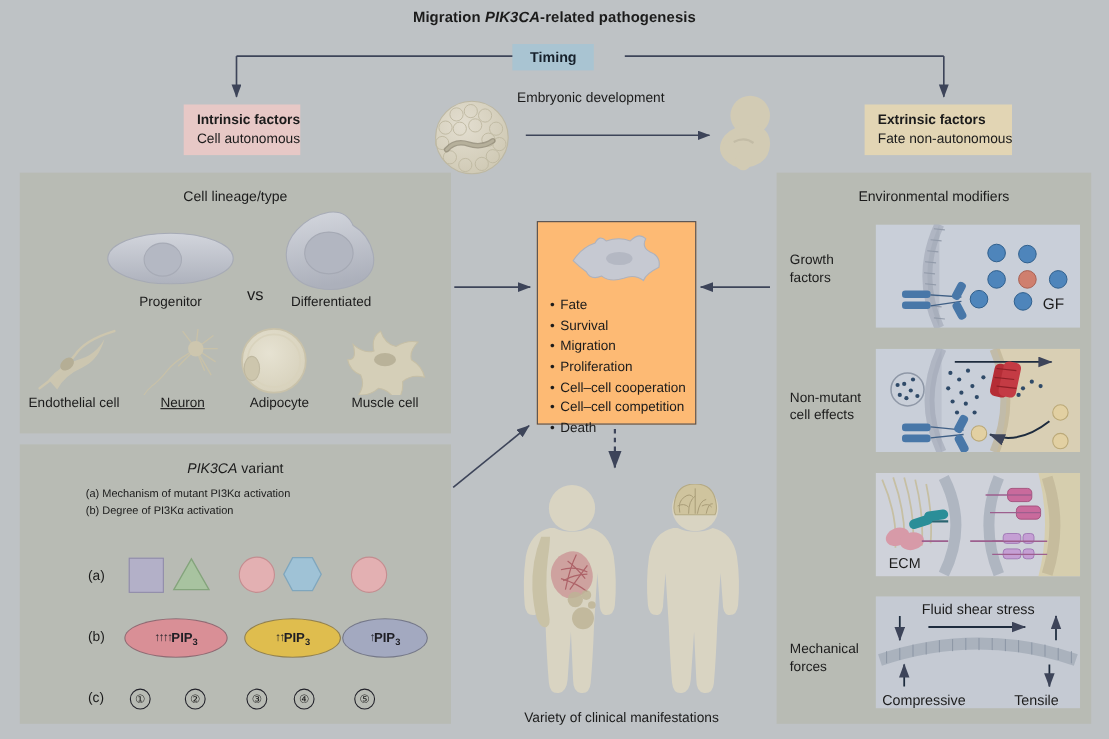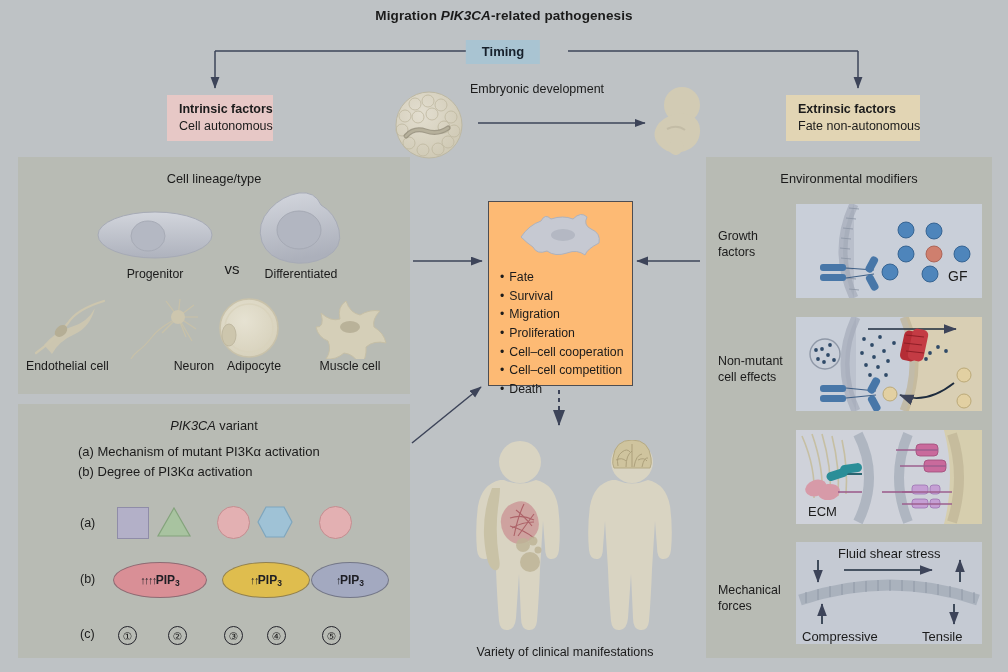--- a/index.html
+++ b/index.html
@@ -42,21 +42,21 @@
   .panel-title i{font-style:italic;}
   .cap{font-size:12.3px;text-align:center;line-height:1.25;}
   .outcome-box{
     left:488px;top:201px;width:143px;height:183px;
     border:1.4px solid #4d4d52;background:#fdba74;
   }
   .outcome-list{
     position:absolute;left:11px;top:66px;font-size:12.3px;line-height:1.52;
   }
   .outcome-list div::before{content:"\2022";margin-right:5px;}
-  .variant-lines{left:78px;top:442px;font-size:13px;line-height:1.53;}
+  .variant-lines{left:78px;top:442px;font-size:10px;line-height:1.53;}
   .rowlab{font-size:12.5px;}
   .pip{
     border-radius:50%;
     display:flex;align-items:center;justify-content:center;
     font-size:12px;font-weight:bold;color:#1e1e24;
     border:1px solid rgba(70,70,80,.5);
   }
   .pip sub{font-size:8.5px;vertical-align:baseline;position:relative;top:3px;}
   .arrows-up{letter-spacing:-1.6px;font-size:11px;}
   .circnum{
@@ -207,21 +207,21 @@
         <path d="M56,18 L74,30"></path>
       <path d="M56,18 L64,38"></path>
         <path d="M56,18 L44,2"></path>
         <path d="M56,18 L58,0"></path>
       <path d="M56,18 L70,42"></path>
         <path d="M56,18 L40,34"></path>
       <path d="M50,22 q-14,8 -20,16 q-8,10 -14,14 q-6,5 -8,10" stroke-width="1.1"></path>
     </g>
     <circle cx="56" cy="18" r="7" fill="#cdc6ae"></circle>
   </svg>
-  <div class="abs cap" style="left:100px;top:202px;width:96px;text-align:right;">Neuron</div>
+  <div class="abs cap" style="left:100px;top:202px;width:96px;text-align:center;text-decoration:underline;">Neuron</div>
 
   <svg class="abs" style="left:198px;top:140px;" width="68" height="62">
     <defs>
         <radialGradient id="adg" cx="42%" cy="38%" r="70%">
       <stop offset="0%" stop-color="#e6e2d2"></stop>
           <stop offset="100%" stop-color="#d6d0ba"></stop>
         </radialGradient>
       </defs>
     <circle cx="33" cy="31" r="29" fill="url(#adg)" stroke="#c9c2aa" stroke-width="1.6"></circle>
     <circle cx="33" cy="31" r="24" fill="none" stroke="#d9d3bd" stroke-width="1.6"></circle>

